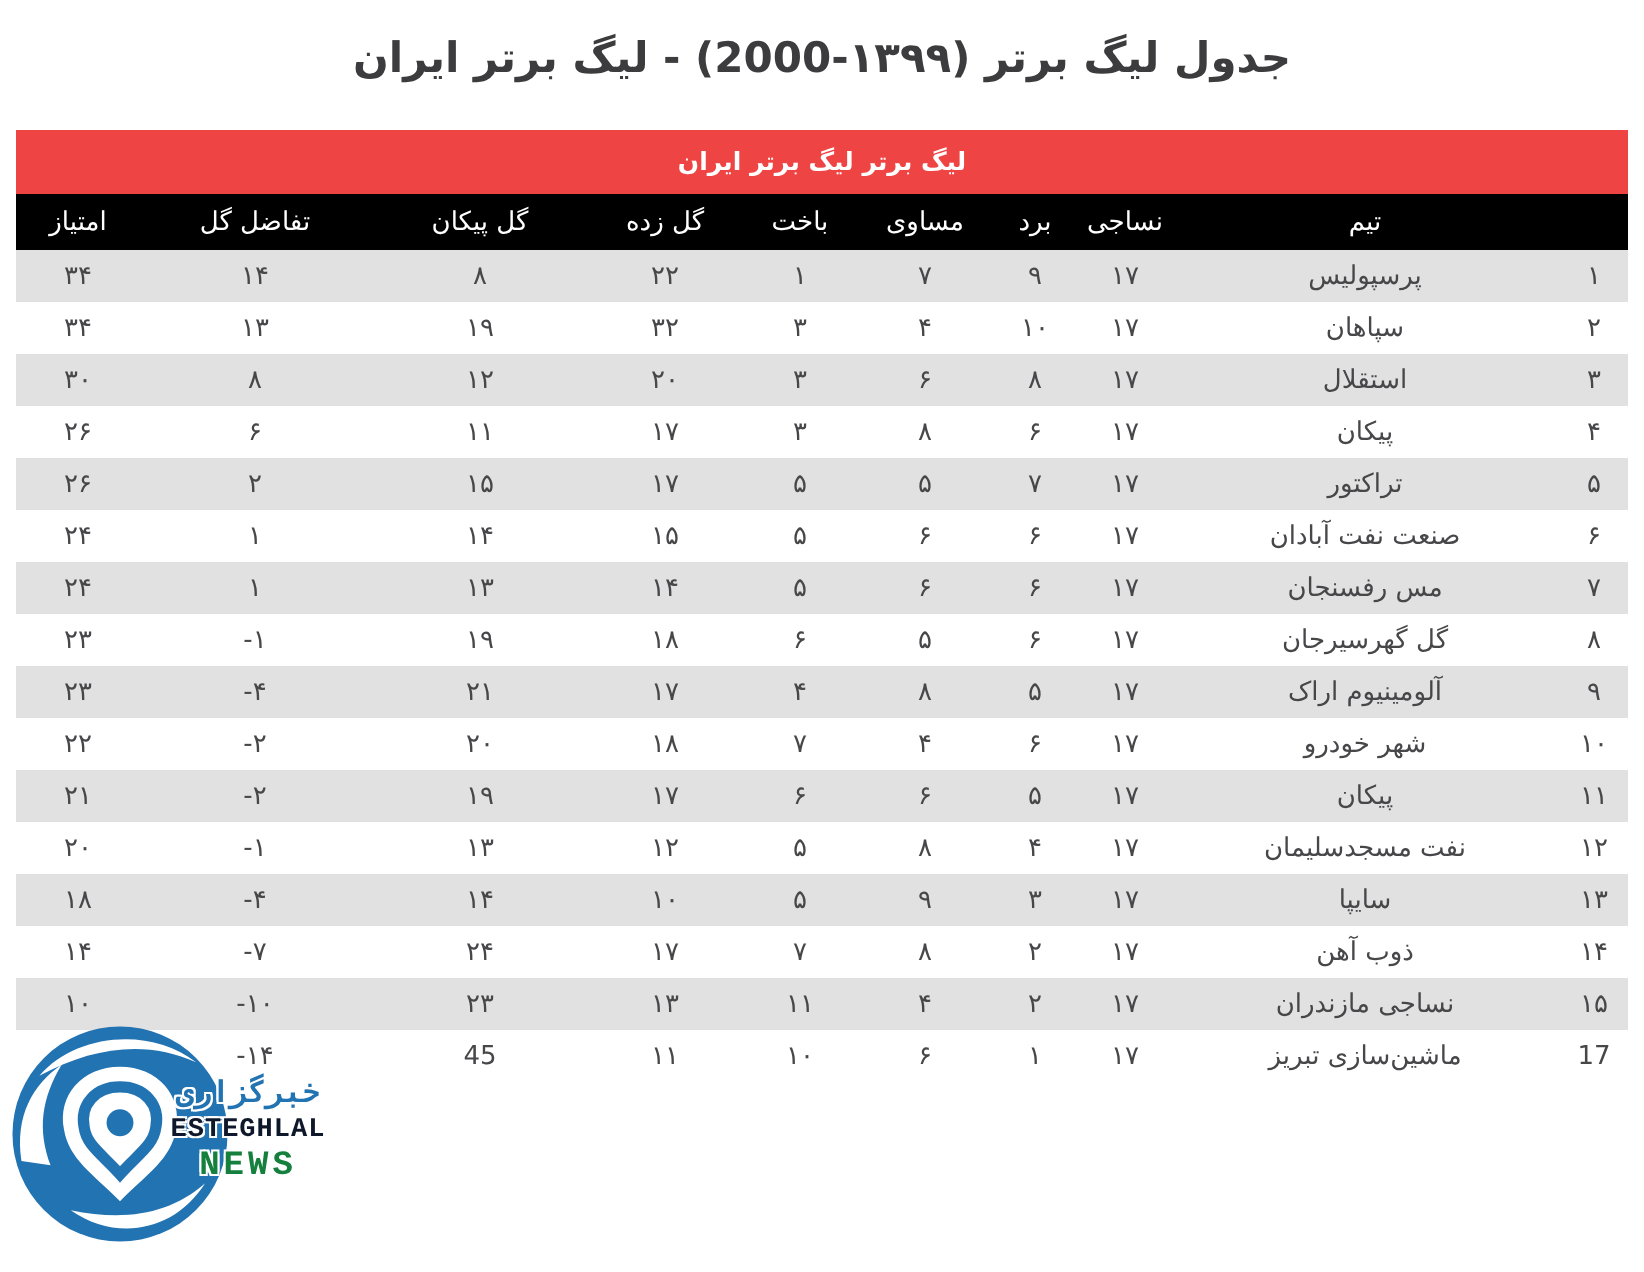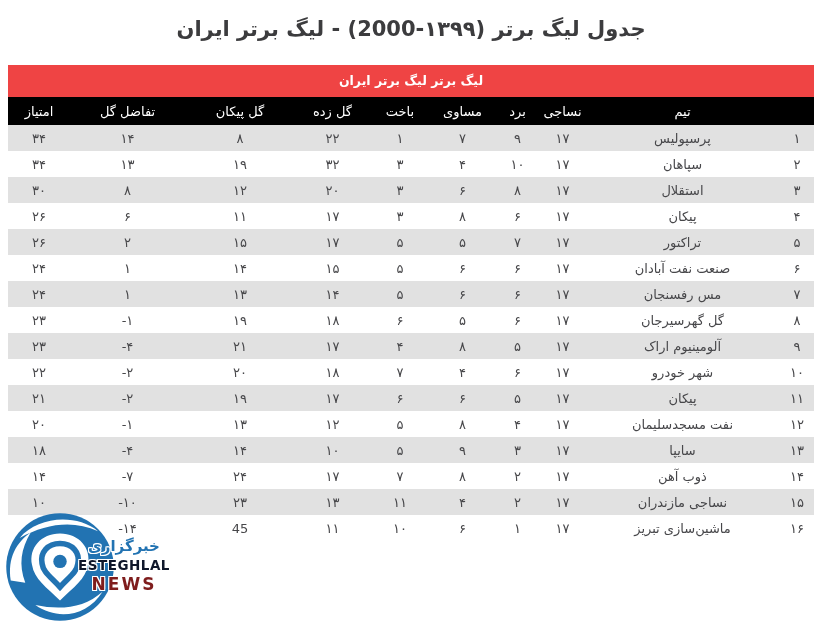--- a/index.html
+++ b/index.html
@@ -78,40 +78,41 @@
     width:180px; height:125px;
     z-index:5;
   }
   .wm-ball { position:absolute; left:0; top:8px; }
   .wm-text {
     position:absolute;
     left:68px; top:34px;
     width:104px;
     text-align:center;
     direction:rtl;
+    font-family:Liberation Mono, monospace;
   }
   .wm-farsi {
     color:#2273b2;
     font-weight:bold;
     font-size:15px;
     text-shadow:-1px -1px 0 #fff, 1px -1px 0 #fff, -1px 1px 0 #fff, 1px 1px 0 #fff,
                  0 -1px 0 #fff, 0 1px 0 #fff, -1px 0 0 #fff, 1px 0 0 #fff;
   }
   .wm-esteghlal {
     direction:ltr;
     color:#0f172a;
     font-weight:bold;
     font-size:13.5px;
     letter-spacing:0.5px;
     margin-top:2px;
     text-shadow:-1px -1px 0 #fff, 1px -1px 0 #fff, -1px 1px 0 #fff, 1px 1px 0 #fff;
   }
   .wm-news {
     direction:ltr;
-    color:#7f1d1d;
+    color:#15803d;
     font-weight:bold;
     font-size:17px;
     letter-spacing:2px;
     margin-top:1px;
     text-shadow:-1px -1px 0 #fff, 1px -1px 0 #fff, -1px 1px 0 #fff, 1px 1px 0 #fff;
   }
 </style>
 </head>
 <body>
 
@@ -309,21 +310,21 @@
           <td class="w-played num">۱۷</td>
           <td class="w-win num">۲</td>
           <td class="w-draw num">۴</td>
           <td class="w-loss num">۱۱</td>
           <td class="w-gf num">۱۳</td>
           <td class="w-ga num">۲۳</td>
           <td class="w-gd num">-۱۰</td>
           <td class="w-pts num">۱۰</td>
         </tr>
         <tr>
-          <td class="w-rank">۱۶</td>
+          <td class="w-rank">17</td>
           <td class="w-team">ماشین‌سازی تبریز</td>
           <td class="w-played num">۱۷</td>
           <td class="w-win num">۱</td>
           <td class="w-draw num">۶</td>
           <td class="w-loss num">۱۰</td>
           <td class="w-gf num">۱۱</td>
           <td class="w-ga num">45</td>
           <td class="w-gd num">-۱۴</td>
           <td class="w-pts num">۹</td>
         </tr>

